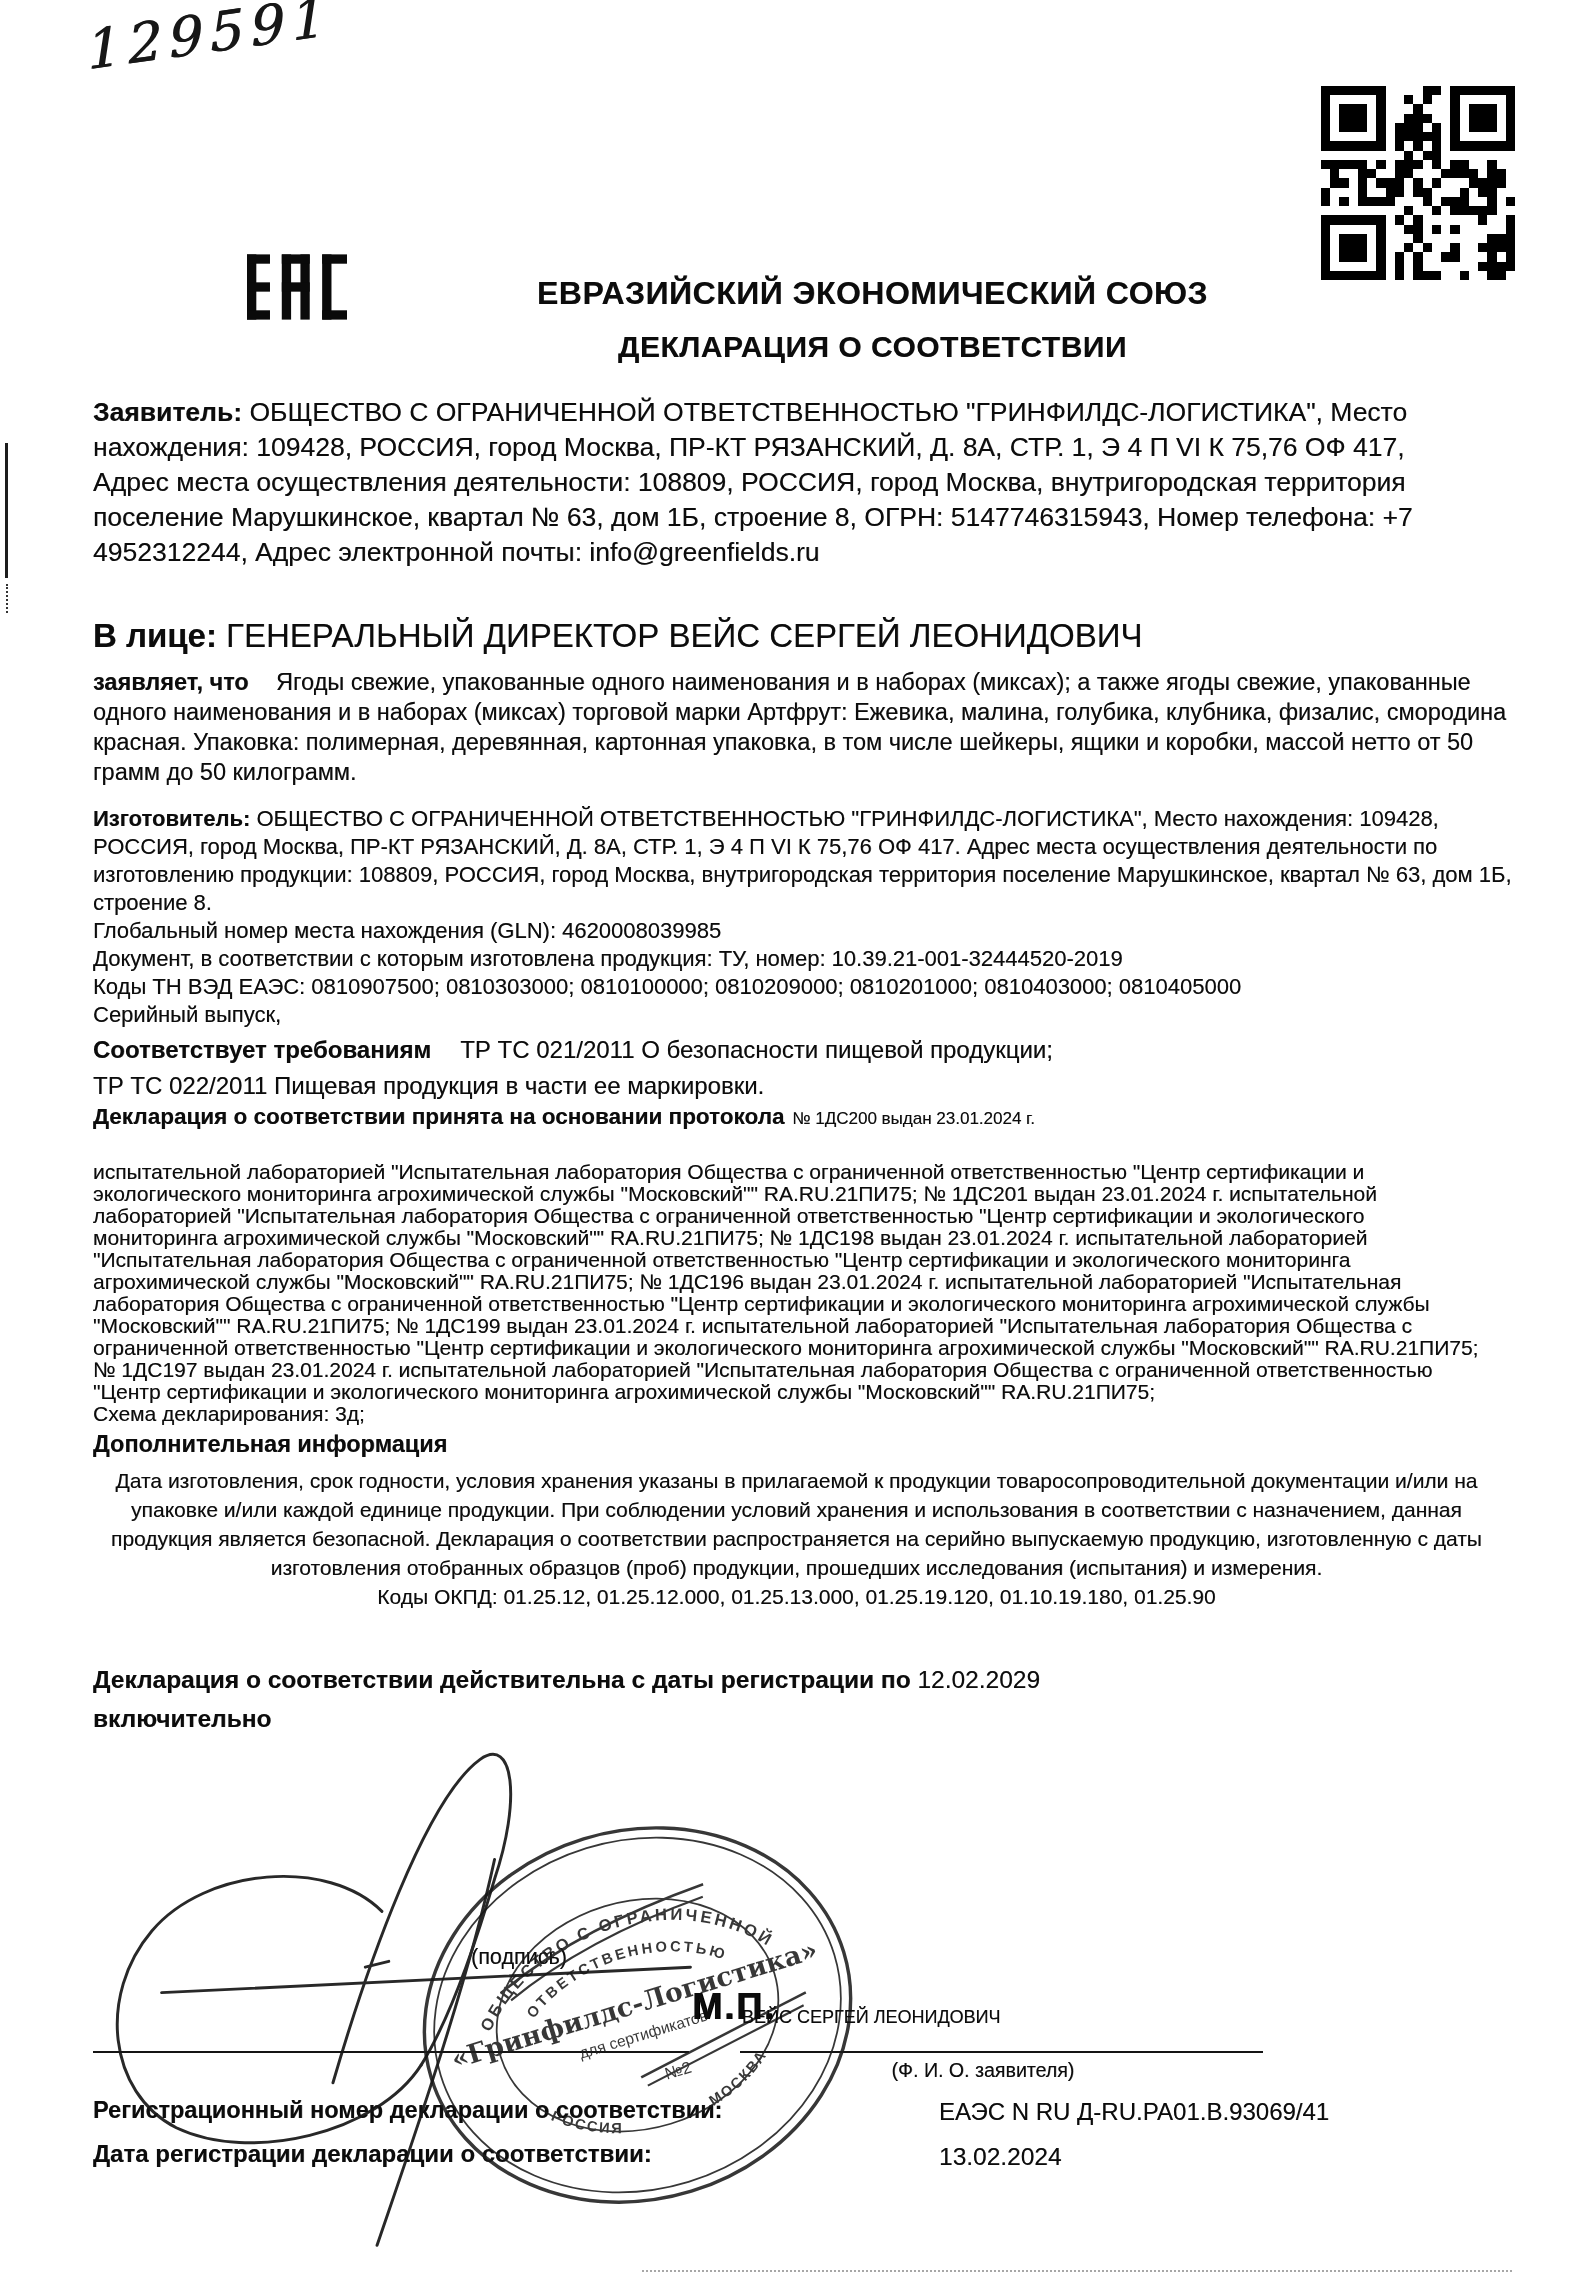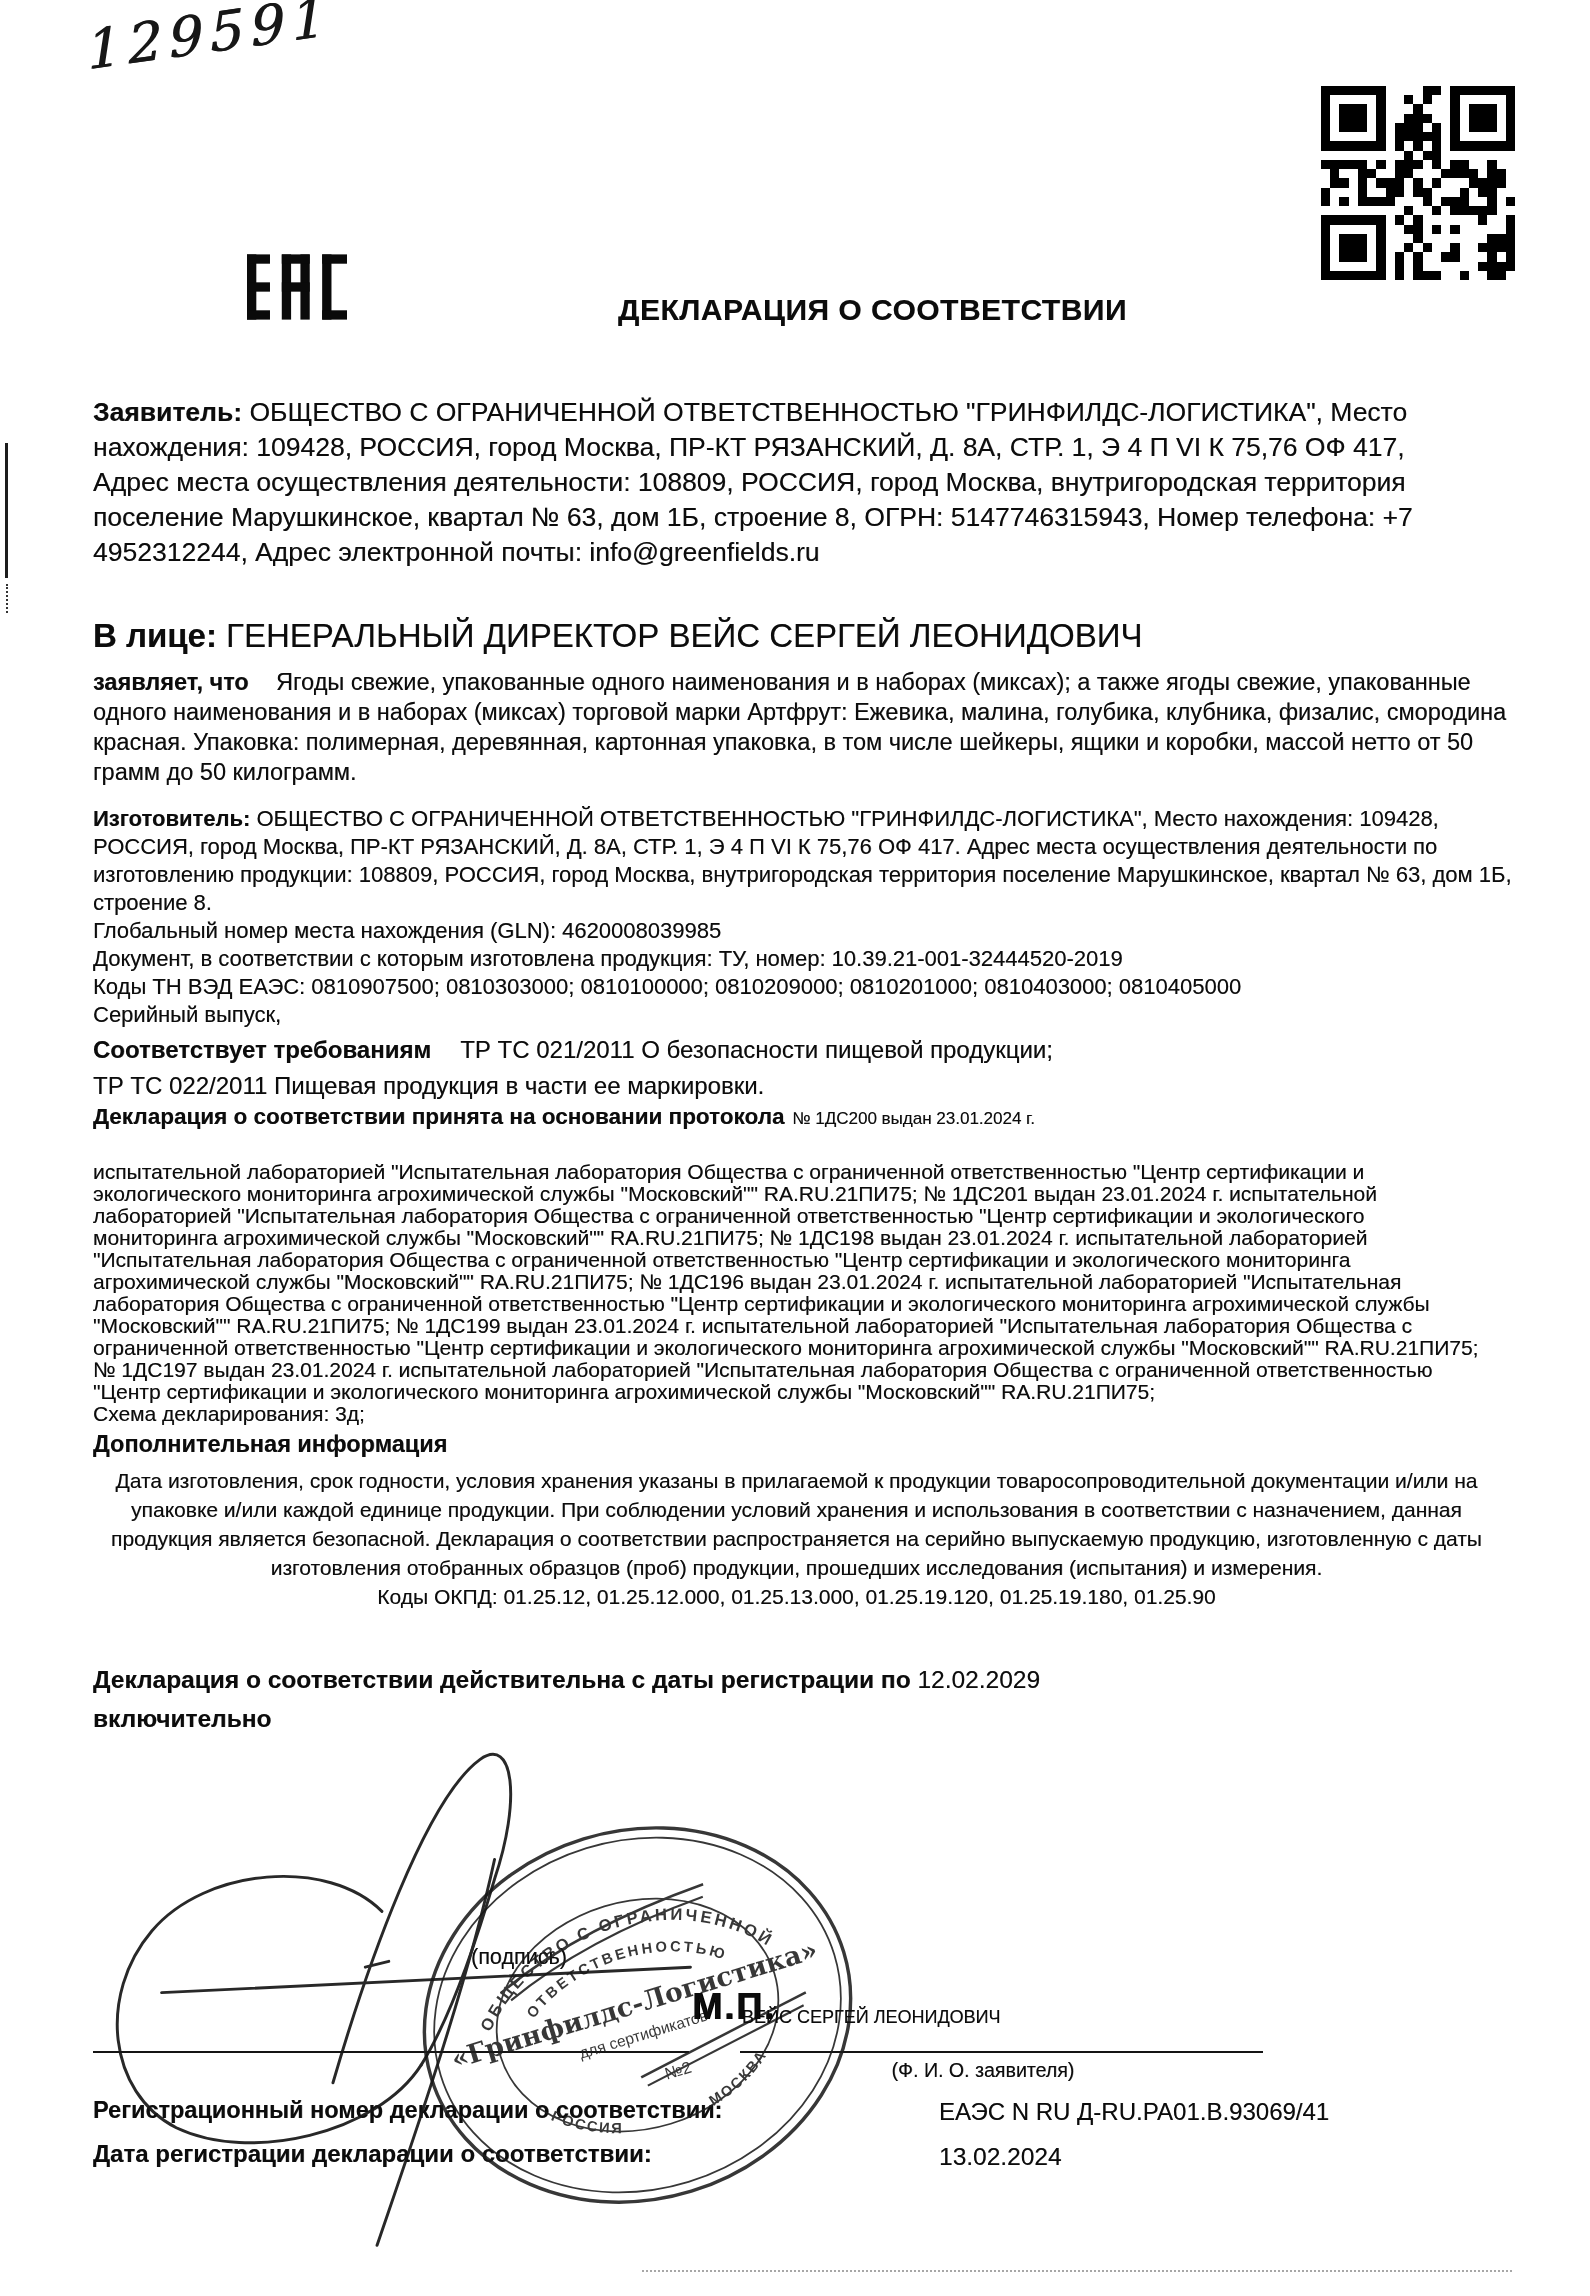--- a/index.html
+++ b/index.html
@@ -308,20 +308,21 @@
         <rect x="86" y="0" width="15" height="105"></rect>
         <rect x="56" y="0" width="45" height="15"></rect>
         <rect x="56" y="45" width="45" height="15"></rect>
       <rect x="121" y="0" width="15" height="105"></rect>
         <rect x="121" y="0" width="40" height="15"></rect>
         <rect x="121" y="90" width="40" height="15"></rect>
     </svg>
   </div>
 
   <div class="abs titles">
+    <div class="title1">ЕВРАЗИЙСКИЙ ЭКОНОМИЧЕСКИЙ СОЮЗ</div>
     <div class="title2">ДЕКЛАРАЦИЯ О СООТВЕТСТВИИ</div>
   </div>
 
   <div class="abs b applicant"><span class="lbl">Заявитель:</span><span> ОБЩЕСТВО С ОГРАНИЧЕННОЙ ОТВЕТСТВЕННОСТЬЮ "ГРИНФИЛДС-ЛОГИСТИКА", Место нахождения: 109428, РОССИЯ, город Москва, ПР-КТ РЯЗАНСКИЙ, Д. 8А, СТР. 1, Э 4 П VI К 75,76 ОФ 417, Адрес места осуществления деятельности: 108809, РОССИЯ, город Москва, внутригородская территория поселение Марушкинское, квартал № 63, дом 1Б, строение 8, ОГРН: 5147746315943, Номер телефона: +7 4952312244, Адрес электронной почты: info@greenfields.ru</span></div>
 
   <div class="abs b represent"><span class="lbl">В лице:</span><span> ГЕНЕРАЛЬНЫЙ ДИРЕКТОР ВЕЙС СЕРГЕЙ ЛЕОНИДОВИЧ</span></div>
 
   <div class="abs b declares"><span class="lbl">заявляет, что</span><span>Ягоды свежие, упакованные одного наименования и в наборах (миксах); а также ягоды свежие, упакованные одного наименования и в наборах (миксах) торговой марки Артфрут: Ежевика, малина, голубика, клубника, физалис, смородина красная. Упаковка: полимерная, деревянная, картонная упаковка, в том числе шейкеры, ящики и коробки, массой нетто от 50 грамм до 50 килограмм.</span></div>
 
   <div class="abs b manufacturer">
@@ -339,21 +340,21 @@
 
   <div class="abs b protocol-head"><span class="lbl">Декларация о соответствии принята на основании протокола</span><span class="small">№ 1ДС200 выдан 23.01.2024 г.</span></div>
   <div class="abs b protocol-body">
     <span>испытательной лабораторией "Испытательная лаборатория Общества с ограниченной ответственностью "Центр сертификации и экологического мониторинга агрохимической службы "Московский"" RA.RU.21ПИ75; № 1ДС201 выдан 23.01.2024 г. испытательной лабораторией "Испытательная лаборатория Общества с ограниченной ответственностью "Центр сертификации и экологического мониторинга агрохимической службы "Московский"" RA.RU.21ПИ75; № 1ДС198 выдан 23.01.2024 г. испытательной лабораторией "Испытательная лаборатория Общества с ограниченной ответственностью "Центр сертификации и экологического мониторинга агрохимической службы "Московский"" RA.RU.21ПИ75; № 1ДС196 выдан 23.01.2024 г. испытательной лабораторией "Испытательная лаборатория Общества с ограниченной ответственностью "Центр сертификации и экологического мониторинга агрохимической службы "Московский"" RA.RU.21ПИ75; № 1ДС199 выдан 23.01.2024 г. испытательной лабораторией "Испытательная лаборатория Общества с ограниченной ответственностью "Центр сертификации и экологического мониторинга агрохимической службы "Московский"" RA.RU.21ПИ75; № 1ДС197 выдан 23.01.2024 г. испытательной лабораторией "Испытательная лаборатория Общества с ограниченной ответственностью "Центр сертификации и экологического мониторинга агрохимической службы "Московский"" RA.RU.21ПИ75;</span>
     <div>Схема декларирования: 3д;</div>
   </div>
 
   <div class="abs b addinfo-head">Дополнительная информация</div>
   <div class="abs b addinfo">
     <span>Дата изготовления, срок годности, условия хранения указаны в прилагаемой к продукции товаросопроводительной документации и/или на упаковке и/или каждой единице продукции. При соблюдении условий хранения и использования в соответствии с назначением, данная продукция является безопасной. Декларация о соответствии распространяется на серийно выпускаемую продукцию, изготовленную с даты изготовления отобранных образцов (проб) продукции, прошедших исследования (испытания) и измерения.</span>
-    <div>Коды ОКПД: 01.25.12, 01.25.12.000, 01.25.13.000, 01.25.19.120, 01.25.19.180, 01.25.90</div>
+    <div>Коды ОКПД: 01.25.12, 01.25.12.000, 01.25.13.000, 01.25.19.120, 01.10.19.180, 01.25.90</div>
   </div>
 
   <div class="abs b validity">
     <div><span>Декларация о соответствии действительна с даты регистрации по </span><span class="dt">12.02.2029</span></div>
     <div>включительно</div>
   </div>
 
   <div class="abs sig-svg">
     <svg width="686" height="519" viewBox="0 0 700 530" fill="none" stroke="#161616" stroke-width="3" stroke-linecap="round" opacity=".92">
       <path d="M 255 350 C 290 230 350 60 405 20 C 440 -5 447 62 420 142 C 395 227 370 292 345 332"></path>

